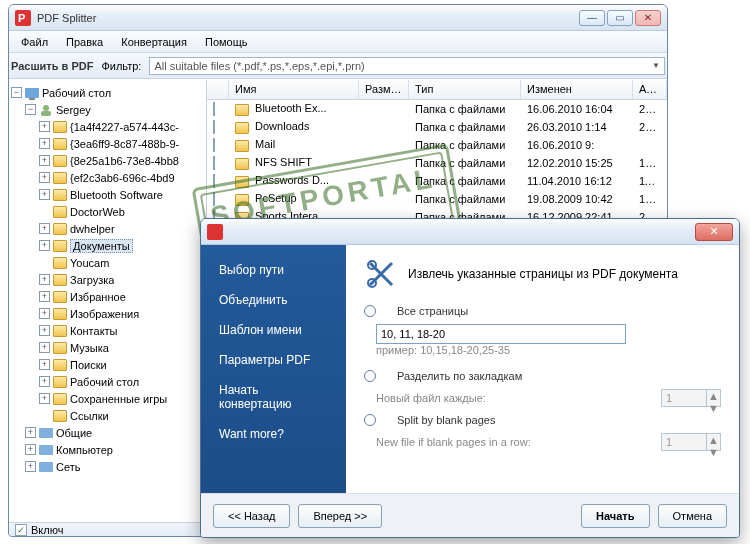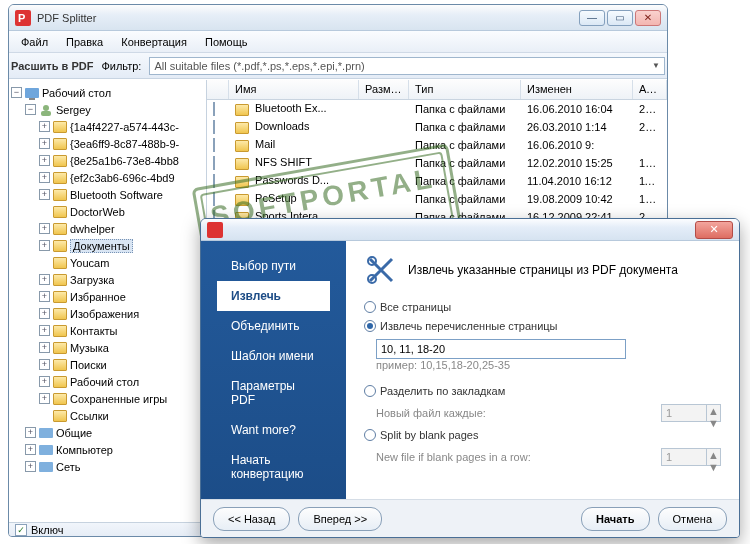--- a/index.html
+++ b/index.html
@@ -80,37 +80,37 @@
 
   
   .dialog { position:absolute; left:200px; top:218px; width:540px; height:320px;
     border:1px solid #4a6f96; border-radius:6px 6px 4px 4px; overflow:hidden;
     background:#f0f0f0; box-shadow:0 6px 18px rgba(0,0,0,.35); display:flex; flex-direction:column;}
   .dlg-title { height:26px; background:linear-gradient(#fcfdff,#e4edf8 40%,#d6e3f1);
     border-bottom:1px solid #b7c9dc; display:flex; align-items:center; padding:0 6px;}
   .dlg-close { margin-left:auto; width:38px; height:18px; border:1px solid #b34c47; border-radius:3px;
     background:linear-gradient(#f3a59d,#de6d62); color:#fff; display:flex; align-items:center; justify-content:center;}
   .dlg-body { flex:1; display:flex; background:#fff;}
-  .dlg-side { width:145px; background:linear-gradient(#235a9b,#1c4d88); color:#fff; padding:10px 16px;}
+  .dlg-side { width:145px; background:linear-gradient(#235a9b,#1c4d88); color:#fff; padding:10px 4px;}
   .side-item { padding:8px 14px; font-size:12px; }
   .side-item.selected { background:#fff; color:#1d4c86; font-weight:bold; }
   .dlg-right { flex:1; padding:12px 18px; position:relative;}
   .dlg-head { display:flex; align-items:center; gap:10px; margin-bottom:14px;}
   .scis { width:34px; height:34px; display:inline-flex; align-items:center; justify-content:center;}
-  .opt { display:flex; align-items:center; gap:4px; margin:7px 0; color:#333;}
+  .opt { display:flex; align-items:center; gap:21px; margin:7px 0; color:#333;}
   .radio { width:12px; height:12px; border:1px solid #5f7ea4; border-radius:50%; display:inline-flex; align-items:center; justify-content:center; background:#fff;}
   .radio.on::after { content:""; width:6px; height:6px; border-radius:50%; background:#2e66a8;}
   .sub { margin-left:12px; color:#888; font-size:11px;}
   .txt-input { width:250px; height:20px; border:1px solid #7ca0c6; padding:0 4px; background:#fff;}
   .spin { display:inline-flex; align-items:center; margin-left:auto;}
   .spin .sv { width:46px; height:18px; border:1px solid #b8c6d4; background:#f3f3f3; color:#999; padding:0 4px; display:inline-flex; align-items:center;}
   .spin .ar { width:14px; height:18px; border:1px solid #b8c6d4; border-left:none; background:#f3f3f3; font-size:7px; color:#888; display:flex; flex-direction:column;}
   .spin .ar span{flex:1; display:flex; align-items:center; justify-content:center;}
   .dlg-buttons { height:44px; border-top:1px solid #d5dde6; background:#eef2f7; display:flex; align-items:center; gap:8px; padding:0 12px;}
-  .btn { height:24px; padding:0 14px; border:1px solid #89a0b8; border-radius:11px;
+  .btn { height:24px; padding:0 14px; border:1px solid #89a0b8; border-radius:3px;
     background:linear-gradient(#fdfdfd,#e7eef6); display:flex; align-items:center;}
   .btn.primary { font-weight:bold; }
   .dlg-buttons .spacer { flex:1; }
 
   svg { display:block; }
 </style>
 </head>
 <body>
 
 <div class="main-window">
@@ -398,48 +398,43 @@
       <svg width="16" height="16">
           <rect width="16" height="16" rx="2" fill="#d33"></rect>
         </svg>
     </span>
     <span style="flex:1"></span>
     <span class="dlg-close">✕</span>
   </div>
   <div class="dlg-body">
     <div class="dlg-side" id="side-items">
         <div class="side-item">Выбор пути</div>
-        <div class="side-item selected">Извлечь</div>
         <div class="side-item">Объединить</div>
         <div class="side-item">Шаблон имени</div>
         <div class="side-item">Параметры PDF</div>
+        <div class="side-item">Начать конвертацию</div>
         <div class="side-item">Want more?</div>
-        <div class="side-item">Начать конвертацию</div>
       </div>
     <div class="dlg-right">
       <div class="dlg-head">
         <span class="scis">
           <svg width="34" height="34" viewBox="0 0 34 34">
               <path d="M6 6 L28 28 M28 6 L6 28" stroke="#3a6aa8" stroke-width="3"></path>
               <circle cx="8" cy="26" r="4" fill="none" stroke="#3a6aa8" stroke-width="2"></circle>
               <circle cx="8" cy="8" r="4" fill="none" stroke="#3a6aa8" stroke-width="2"></circle>
             </svg>
         </span>
         <span style="font-size:12px;">Извлечь указанные страницы из PDF документа</span>
       </div>
 
       <div class="opt">
         <span class="radio"></span>
         <span>Все страницы</span>
       </div>
 
-      <div class="opt">
-        <span class="radio on"></span>
-        <span>Извлечь перечисленные страницы</span>
-      </div>
       <div class="sub">
         <input class="txt-input" value="10, 11, 18-20" style="">
       </div>
       <div class="sub">пример: 10,15,18-20,25-35</div>
 
       <div class="opt" style="margin-top:14px">
         <span class="radio"></span>
         <span>Разделить по закладкам</span>
       </div>
       <div class="opt sub" style="display:flex;">

